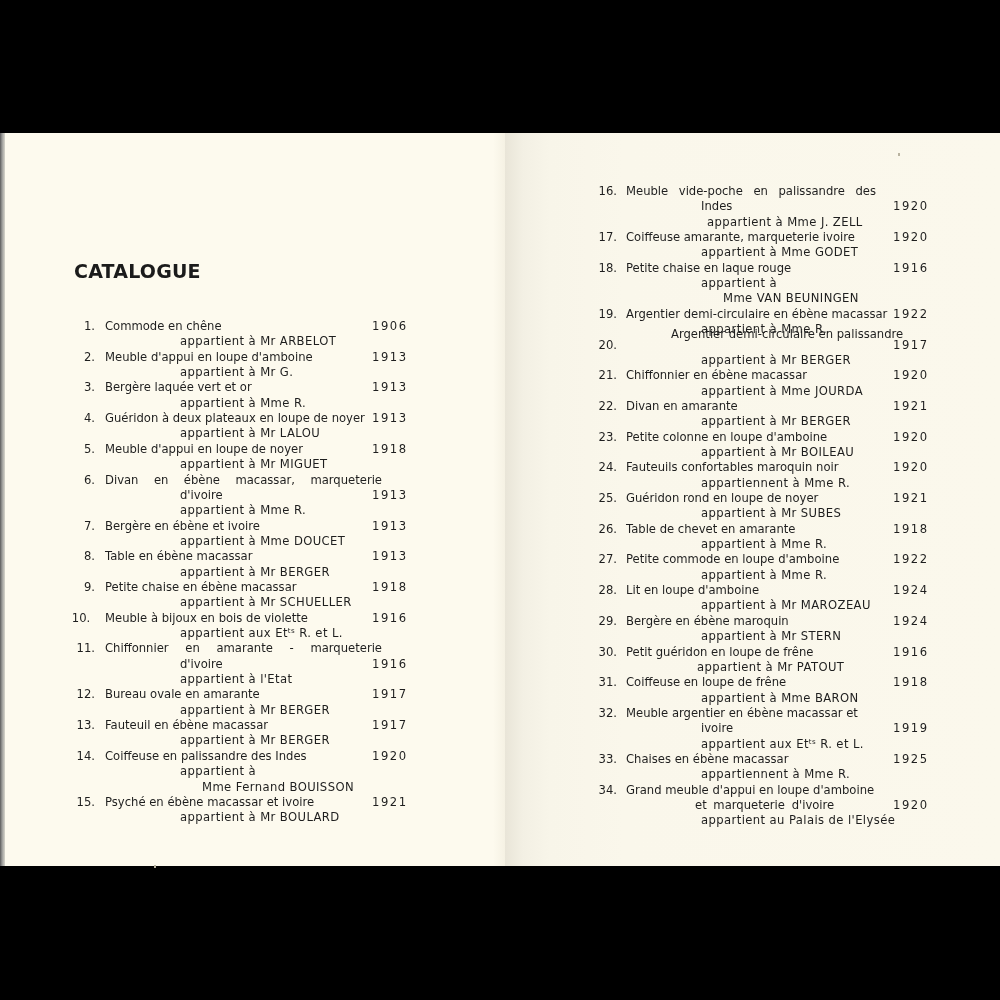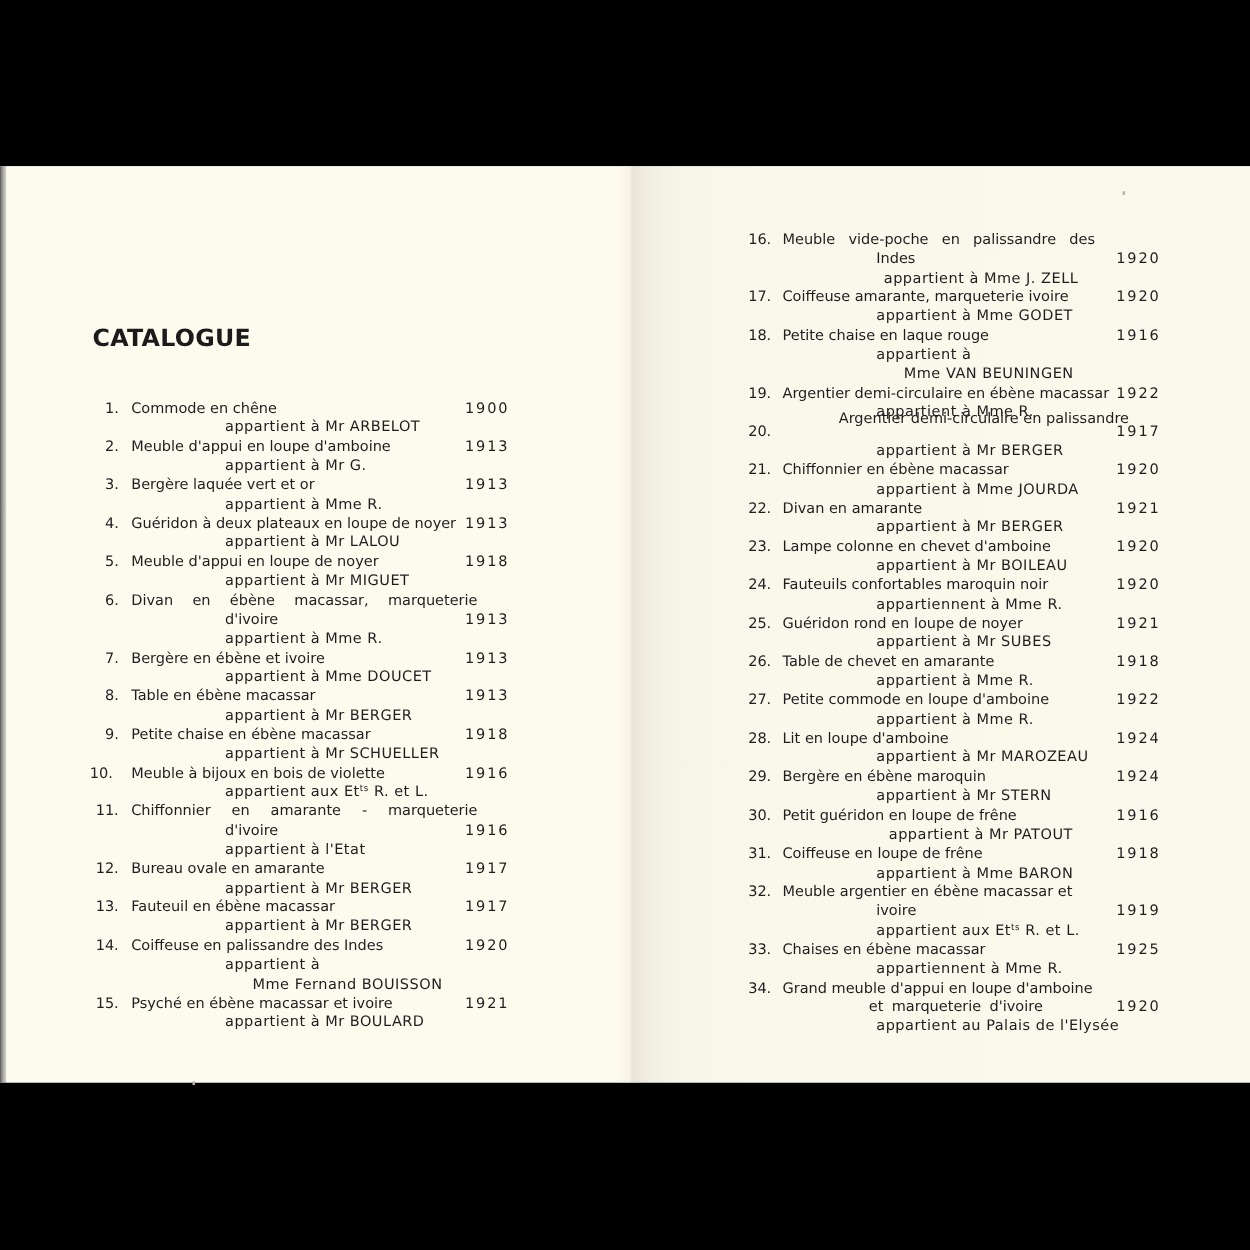--- a/index.html
+++ b/index.html
@@ -42,21 +42,21 @@
 <body>
 
 <div class="spread">
   <div class="page page-left">
     <div class="fold-shadow"></div>
     <div class="title">CATALOGUE</div>
     <div class="cat" id="left-cat" style="left:0;top:0;width:500px;height:733px;">
         <div style="position:absolute;left:0;top:0;">
           <div class="num line" style="left:62px;top:186px;">1.</div>
           <div class="line" style="left:100px;top:186px;">Commode en chêne</div>
-          <div class="year line" style="left:367px;top:186px;">1900</div>
+          <div class="year line" style="left:367px;top:186px;">1906</div>
           <div class="line owner" style="left:175px;top:201.35px;">appartient à Mr ARBELOT</div>
         </div>
         <div style="position:absolute;left:0;top:0;">
           <div class="num line" style="left:62px;top:216.7px;">2.</div>
           <div class="line" style="left:100px;top:216.7px;">Meuble d'appui en loupe d'amboine</div>
           <div class="year line" style="left:367px;top:216.7px;">1913</div>
           <div class="line owner" style="left:175px;top:232.04999999999998px;">appartient à Mr G.</div>
         </div>
         <div style="position:absolute;left:0;top:0;">
           <div class="num line" style="left:62px;top:247.39999999999998px;">3.</div>
@@ -183,21 +183,21 @@
           <div class="line owner" style="left:196px;top:250.54999999999993px;">appartient à Mme JOURDA</div>
         </div>
         <div style="position:absolute;left:0;top:0;">
           <div class="num line" style="left:84px;top:265.8999999999999px;">22.</div>
           <div class="line" style="left:121px;top:265.8999999999999px;">Divan en amarante</div>
           <div class="year line" style="left:388px;top:265.8999999999999px;">1921</div>
           <div class="line owner" style="left:196px;top:281.24999999999994px;">appartient à Mr BERGER</div>
         </div>
         <div style="position:absolute;left:0;top:0;">
           <div class="num line" style="left:84px;top:296.59999999999997px;">23.</div>
-          <div class="line" style="left:121px;top:296.59999999999997px;">Lampe colonne en chevet d'amboine</div>
+          <div class="line" style="left:121px;top:296.59999999999997px;">Petite colonne en loupe d'amboine</div>
           <div class="year line" style="left:388px;top:296.59999999999997px;">1920</div>
           <div class="line owner" style="left:196px;top:311.95px;">appartient à Mr BOILEAU</div>
         </div>
         <div style="position:absolute;left:0;top:0;">
           <div class="num line" style="left:84px;top:327.3px;">24.</div>
           <div class="line" style="left:121px;top:327.3px;">Fauteuils confortables maroquin noir</div>
           <div class="year line" style="left:388px;top:327.3px;">1920</div>
           <div class="line owner" style="left:196px;top:342.65000000000003px;">appartiennent à Mme R.</div>
         </div>
         <div style="position:absolute;left:0;top:0;">
@@ -227,21 +227,21 @@
         <div style="position:absolute;left:0;top:0;">
           <div class="num line" style="left:84px;top:480.80000000000024px;">29.</div>
           <div class="line" style="left:121px;top:480.80000000000024px;">Bergère en ébène maroquin</div>
           <div class="year line" style="left:388px;top:480.80000000000024px;">1924</div>
           <div class="line owner" style="left:196px;top:496.15000000000026px;">appartient à Mr STERN</div>
         </div>
         <div style="position:absolute;left:0;top:0;">
           <div class="num line" style="left:84px;top:511.5000000000003px;">30.</div>
           <div class="line" style="left:121px;top:511.5000000000003px;">Petit guéridon en loupe de frêne</div>
           <div class="year line" style="left:388px;top:511.5000000000003px;">1916</div>
-          <div class="line owner" style="left:206px;top:526.8500000000003px;">appartient à Mr PATOUT</div>
+          <div class="line owner" style="left:192px;top:526.8500000000003px;">appartient à Mr PATOUT</div>
         </div>
         <div style="position:absolute;left:0;top:0;">
           <div class="num line" style="left:84px;top:542.2000000000003px;">31.</div>
           <div class="line" style="left:121px;top:542.2000000000003px;">Coiffeuse en loupe de frêne</div>
           <div class="year line" style="left:388px;top:542.2000000000003px;">1918</div>
           <div class="line owner" style="left:196px;top:557.5500000000003px;">appartient à Mme BARON</div>
         </div>
         <div style="position:absolute;left:0;top:0;">
           <div class="num line" style="left:84px;top:572.9000000000003px;">32.</div>
           <div class="line" style="left:121px;top:572.9000000000003px;">Meuble argentier en ébène macassar et</div>

